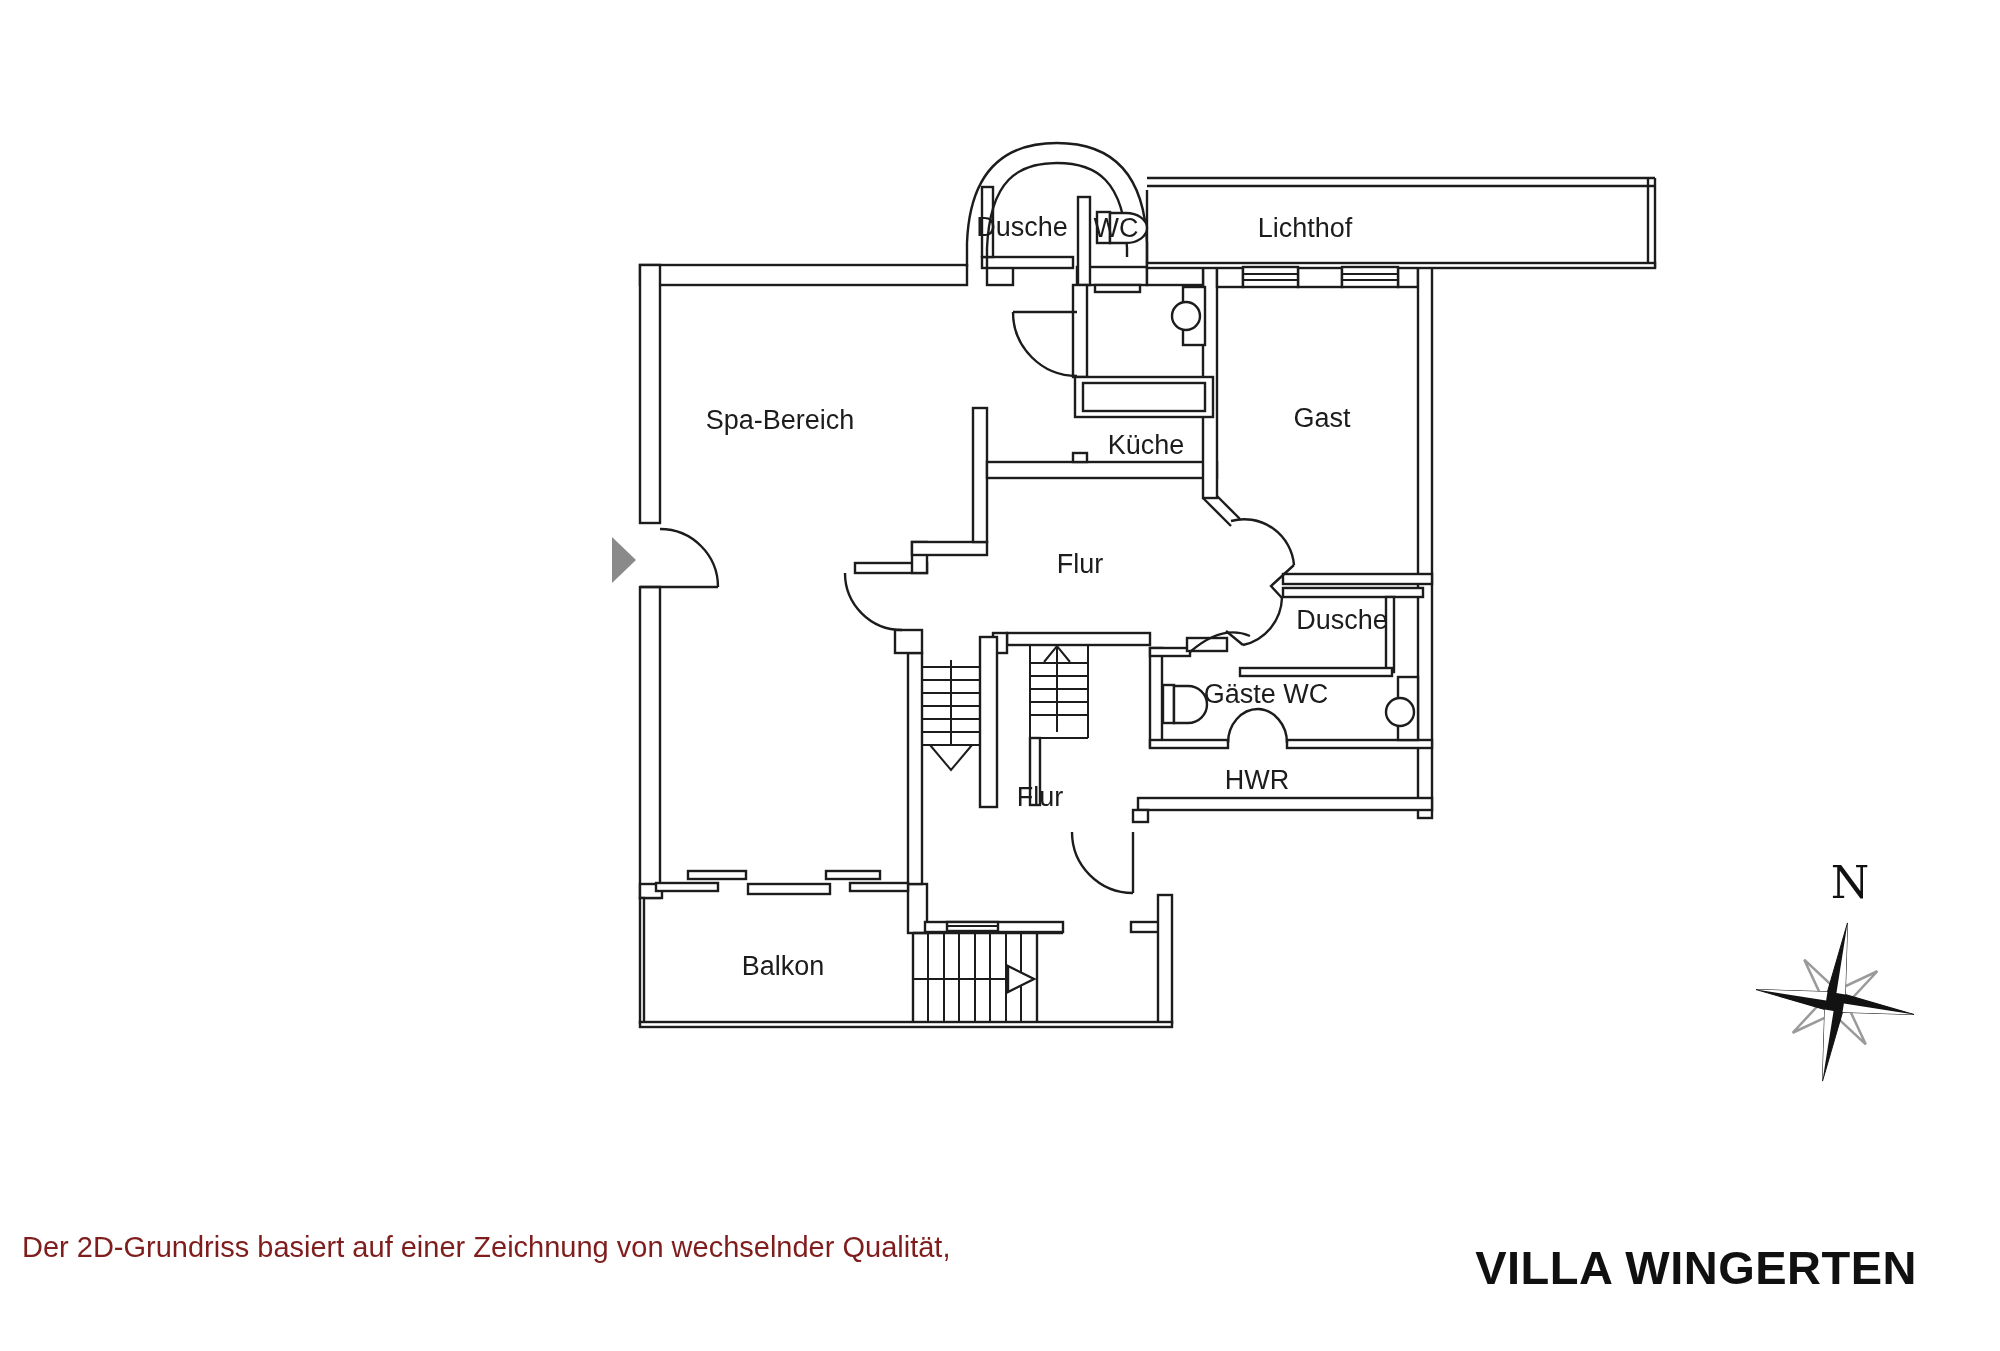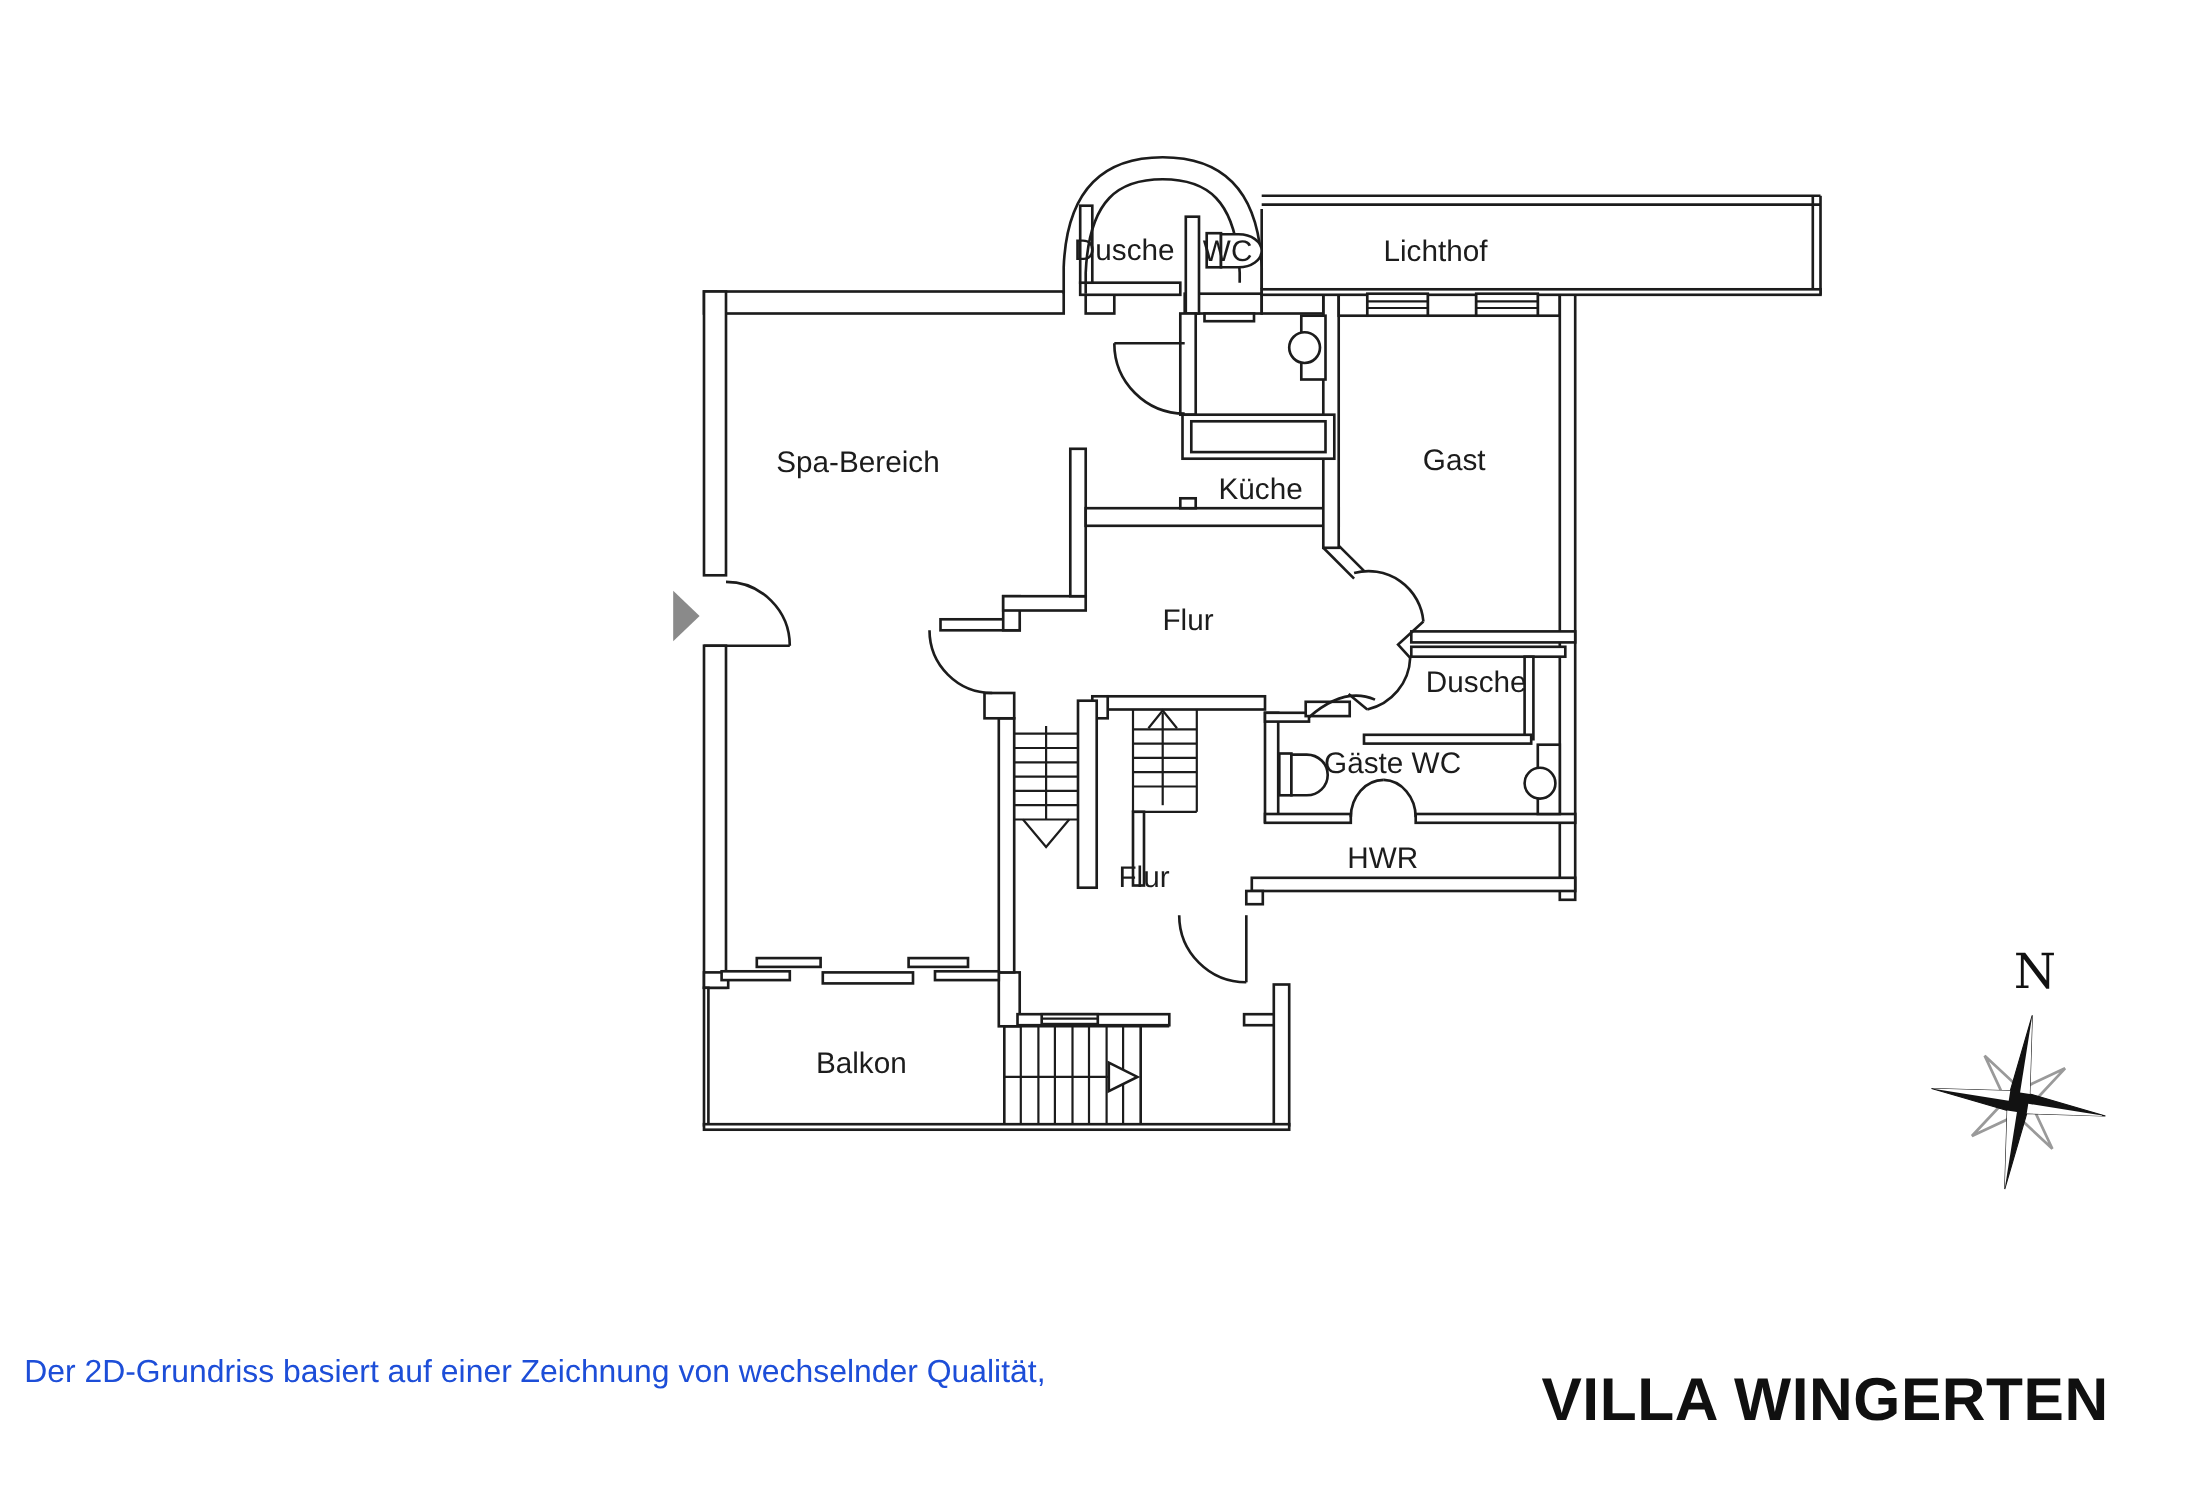--- a/index.html
+++ b/index.html
@@ -4,22 +4,22 @@
 <style>
   html,body{margin:0;padding:0;background:#ffffff;}
   body{width:2000px;height:1351px;position:relative;font-family:"Liberation Sans",sans-serif;color:#161616;overflow:hidden;}
   .plan-wrap{position:absolute;inset:0;}
   svg{position:absolute;left:0;top:0;}
   .wall{fill:#ffffff;stroke:#1c1c1c;stroke-width:2.4;}
   .ln{fill:none;stroke:#1c1c1c;stroke-width:2.4;}
   .thin{fill:none;stroke:#1c1c1c;stroke-width:2;}
   .fix{fill:#ffffff;stroke:#1c1c1c;stroke-width:2.4;}
   .room-label{font-family:"Liberation Sans",sans-serif;font-size:27px;fill:#1c1c1c;text-anchor:middle;}
-  .footer{position:absolute;left:22px;top:1228px;font-size:29px;line-height:38px;color:#1d4ed8;}
-  .brand-title{position:absolute;right:83px;top:1240px;font-size:55px;font-weight:bold;letter-spacing:0.5px;color:#101010;}
+  .footer{position:absolute;left:22px;top:1228px;font-size:29px;line-height:38px;color:#7f1d1d;}
+  .brand-title{position:absolute;right:83px;top:1240px;font-size:47px;font-weight:bold;letter-spacing:0.5px;color:#101010;}
   .compass-n{font-family:"DejaVu Serif","Liberation Serif",serif;font-size:44px;fill:#111;text-anchor:middle;}
 </style>
 </head>
 <body>
 
 <div class="plan-wrap">
 <svg width="2000" height="1351" viewBox="0 0 2000 1351">
 
   <g>
 

